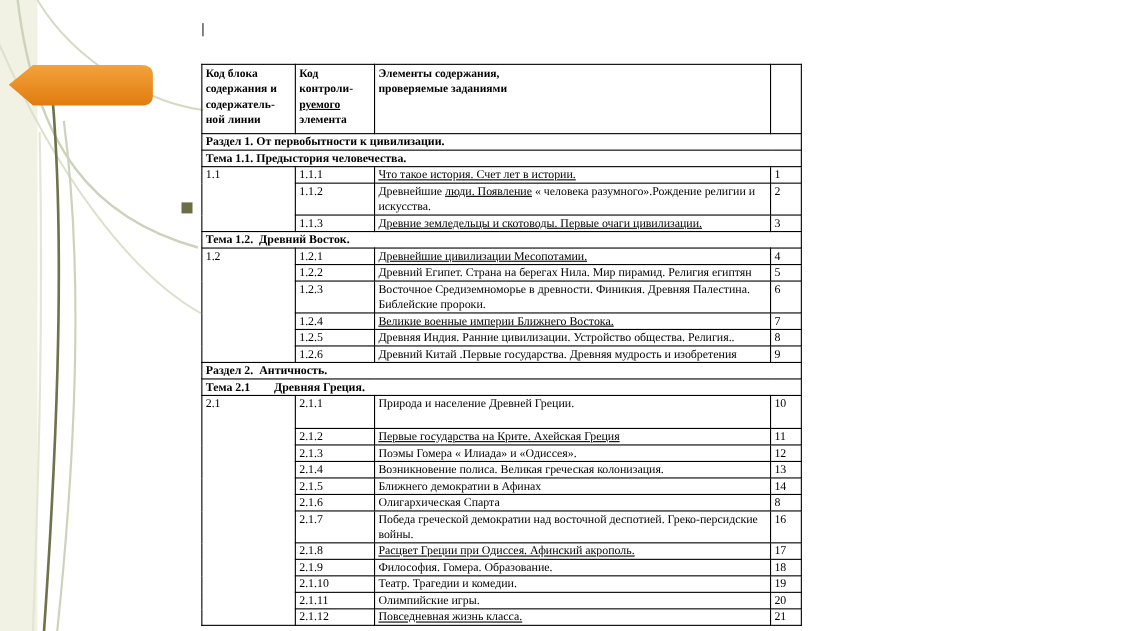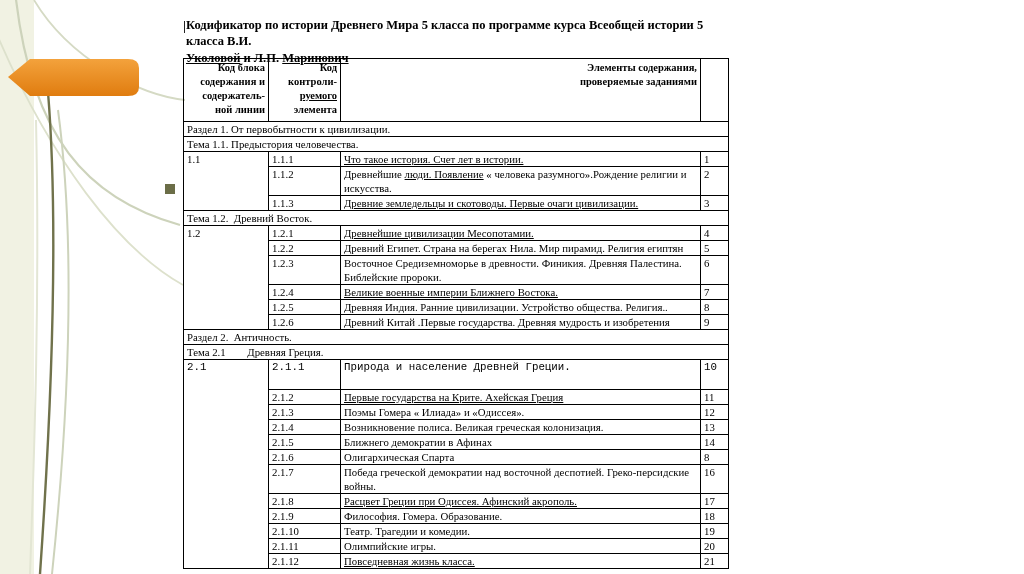--- a/index.html
+++ b/index.html
@@ -26,27 +26,26 @@
   table.codifier col.c2{width:72px;}
   table.codifier col.c3{width:360px;}
   table.codifier col.c4{width:28px;}
   table.codifier th,table.codifier td{
     border:1px solid #000;vertical-align:top;padding:0 3px;
     overflow:hidden;text-align:left;
   }
   table.codifier thead th{
     height:60px;font-weight:bold;font-size:10.5px;padding-top:2px;
     white-space:pre-line;
-    text-align:right;
   }
   th.h-content{font-size:11.5px;}
   tr.item-row{height:15px;}
-  tr.item-row.tall{height:30px;font-family:Liberation Mono, monospace;}
+  tr.item-row.tall{height:30px;}
   tr.section-row{height:15px;}
-  td.section-cell{font-weight:normal;white-space:pre-wrap;}
+  td.section-cell{font-weight:bold;white-space:pre-wrap;}
   td.block-cell,td.code-cell{white-space:nowrap;}
 </style>
 </head>
 <body>
 
 <div class="slide">
 
   <svg class="deco" width="185" height="574" viewBox="0 0 185 574">
     <defs>
       <linearGradient id="og" x1="0" y1="0" x2="0" y2="1">
@@ -62,22 +61,20 @@
       <path d="M48,92 C60,240 50,430 40,574" stroke="#70724b" stroke-width="2.4"></path>
       <path d="M58,110 C78,260 66,440 52,574" stroke="#cdd3bb" stroke-width="2"></path>
       <path d="M36,120 C40,300 34,460 30,574" stroke="#e3e6d4" stroke-width="2"></path>
     </g>
     <rect x="165" y="184" width="10" height="10" fill="#6b6d47"></rect>
     <path d="M8,77 L30,59 L128,59 Q139,59 139,68 L139,87 Q139,96 128,96 L30,96 Z" fill="url(#og)"></path>
   </svg>
 
   <div class="cursor"></div>
 
-  <div class="title"><span><span>Кодификатор по истории Древнего Мира 5 класса по программе курса Всеобщей истории 5 класса В.И.
-</span><span class="u">Уколовой</span><span> и Л.П. </span><span class="u">Маринович</span></span></div>
 
   <table class="codifier">
     <colgroup>
       <col class="c1">
         <col class="c2">
         <col class="c3">
         <col class="c4">
     </colgroup>
     <thead>
       <tr>

